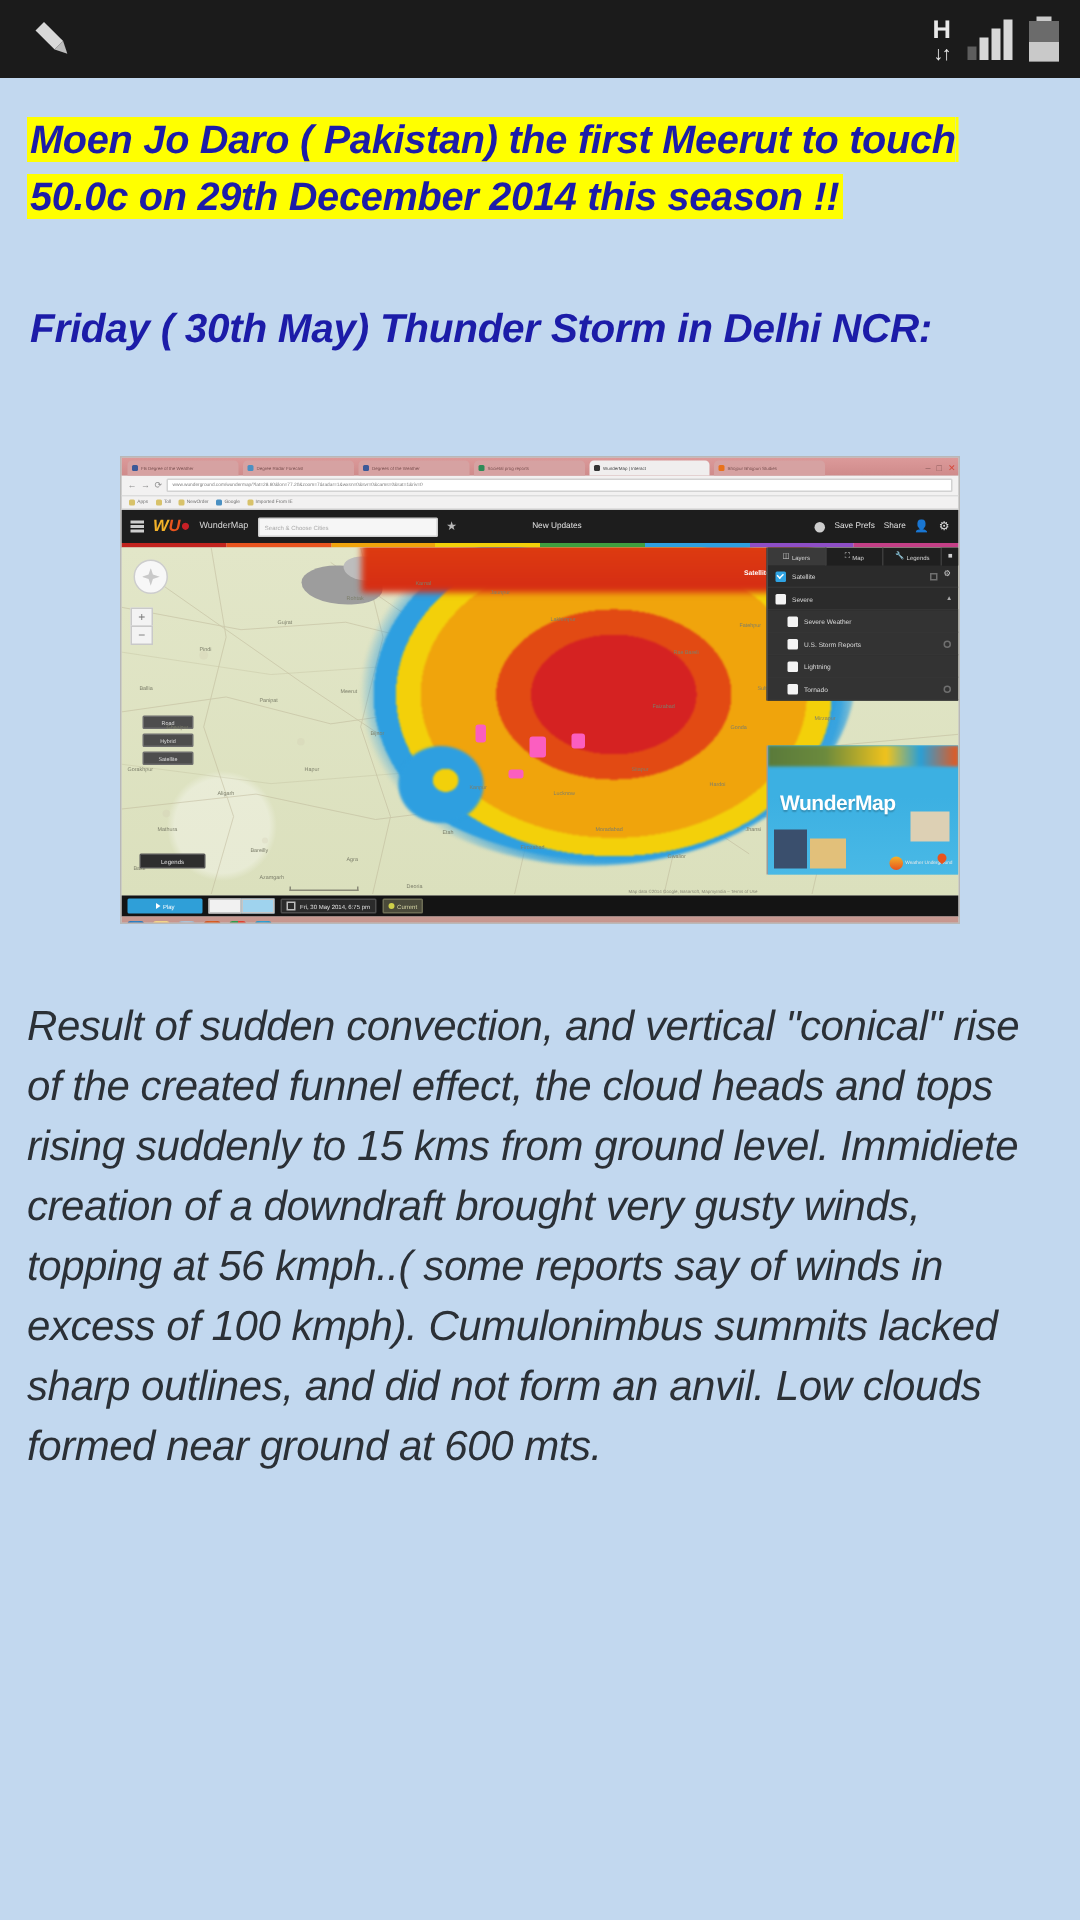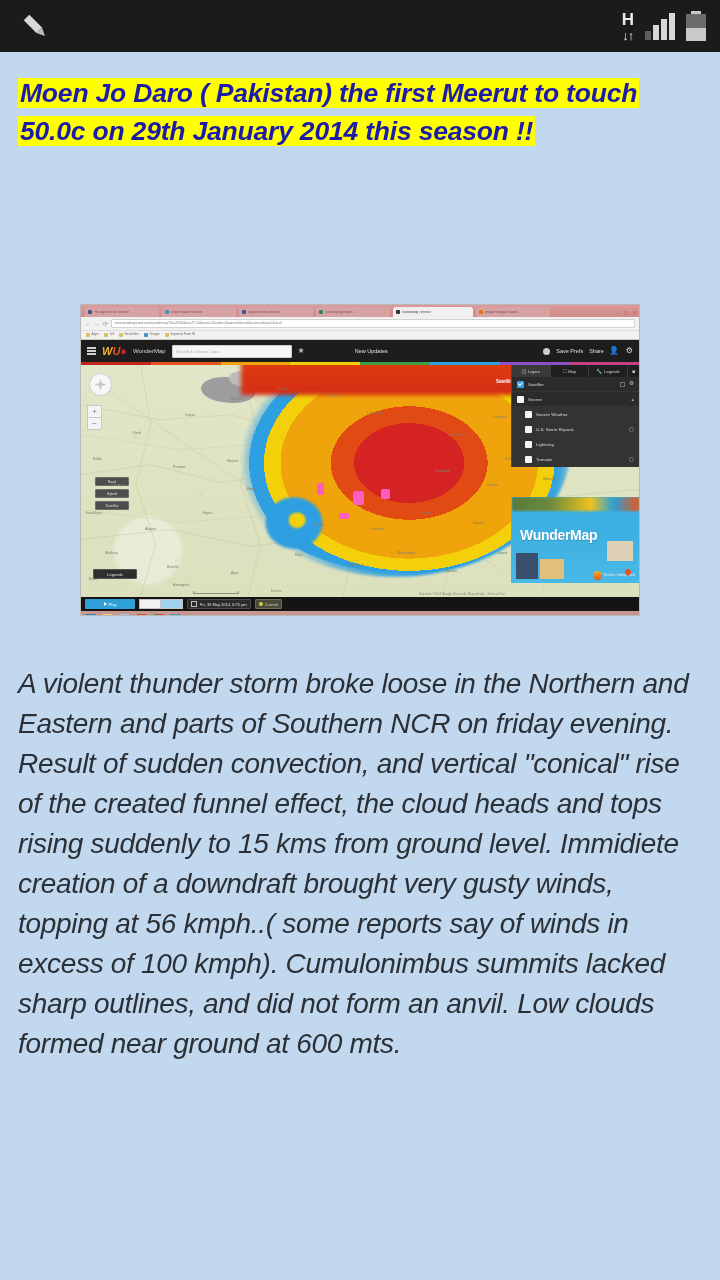--- a/index.html
+++ b/index.html
@@ -356,23 +356,24 @@
         <span class="body"></span>
         <span class="fill" style="height:13px"></span>
     </span>
   </div>
 </div>
 
 <div class="content">
 
   <div class="headline">
     <span class="hl">Moen Jo Daro ( Pakistan)  the first Meerut to touch</span><br>
-    <span class="hl">50.0c on 29th January 2014 this season !!</span>
-  </div>
-
+    <span class="hl">50.0c on 29th December 2014 this season !!</span>
+  </div>
+
+  <div class="subhead">Friday ( 30th May) Thunder Storm in Delhi NCR:</div>
 </div>
 
 <div class="shot">
 
   <div class="chrome-tabs">
     <div class="ctab" style="width:74px">
       <span class="fav" style="background:#3b5998"></span>
       <span class="tt">FB Degree of the Weather</span>
     </div>
     <div class="ctab" style="width:74px">
@@ -667,15 +668,14 @@
     <span class="tb-ico" style="background:linear-gradient(#f3d68a,#e0b45c)"></span>
     <span class="tb-ico" style="background:radial-gradient(circle,#d5e2ef,#9bb3c9)"></span>
     <span class="tb-ico" style="background:radial-gradient(circle,#f2803a,#c94b18)"></span>
     <span class="tb-ico" style="background:conic-gradient(#e0402f 0 33%,#f3c022 33% 66%,#2f9a4e 66%)"></span>
     <span class="tb-ico" style="background:radial-gradient(circle,#4ec0ef,#1f8ec4)"></span>
 
   </div>
 </div>
 
 <div class="bodytext">
-  <p>A violent thunder storm broke loose in the Northern and Eastern and parts of Southern NCR on friday evening.</p>
   <p>Result of sudden convection, and vertical "conical" rise of the created funnel effect, the cloud heads and tops rising suddenly to 15 kms from ground level. Immidiete creation of a downdraft brought very gusty winds, topping at 56 kmph..( some reports say of winds in excess of 100 kmph). Cumulonimbus summits lacked sharp outlines, and did not form an anvil. Low clouds formed near ground at 600 mts.</p>
 </div>
 
 </body></html>

